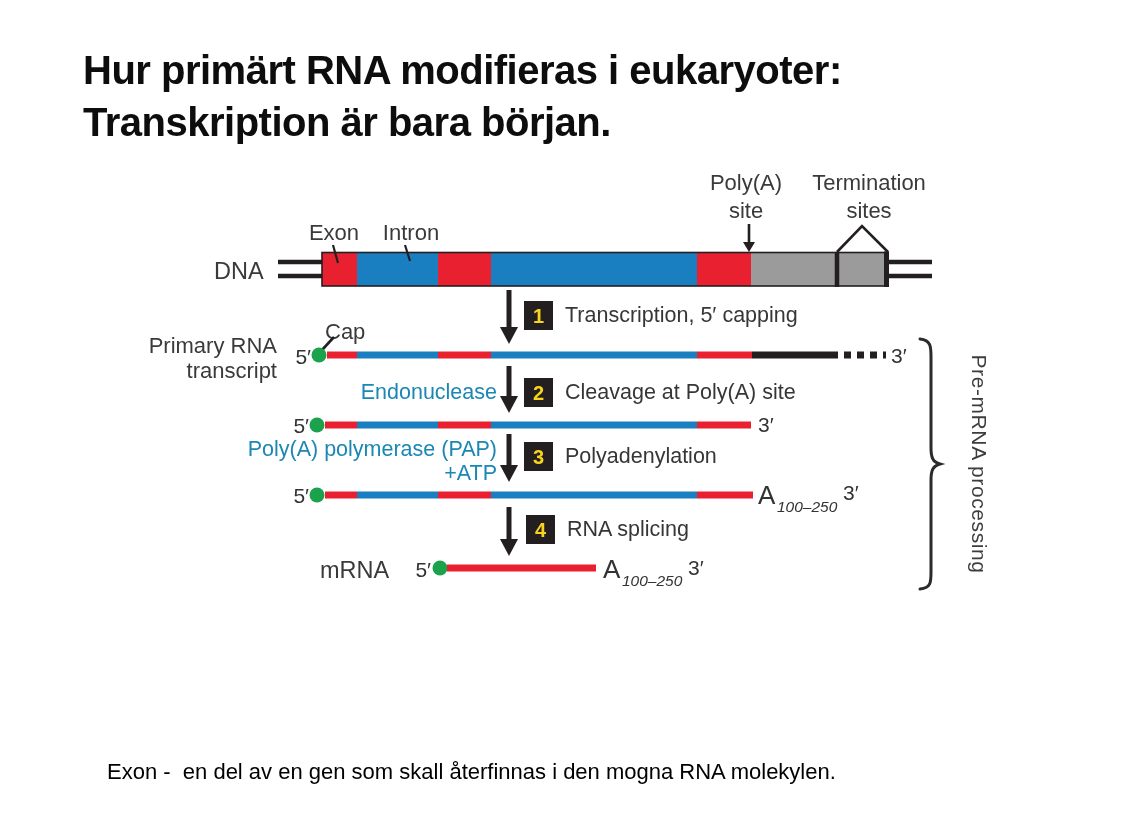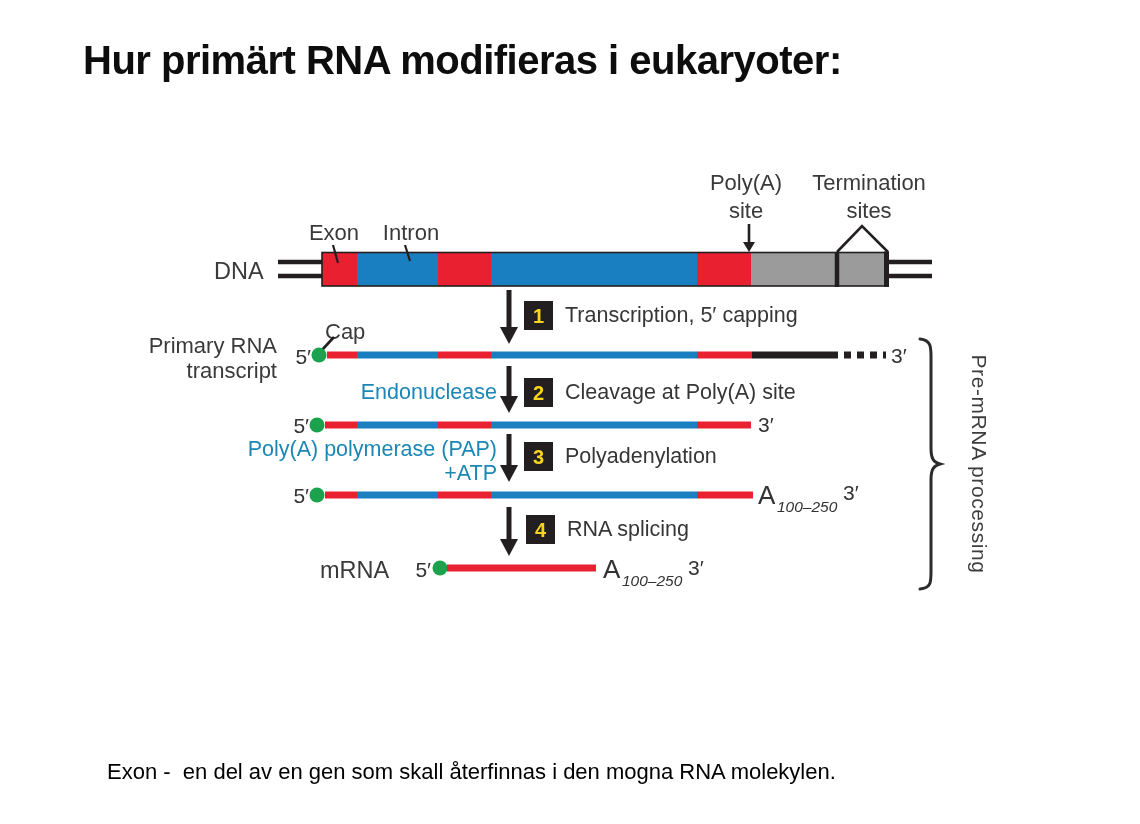--- a/index.html
+++ b/index.html
@@ -2,21 +2,21 @@
 <html><head>
 <meta charset="utf-8">
 <style>
   html,body { margin:0; padding:0; }
   body {
     width:1140px; height:824px; position:relative;
     background:#ffffff; overflow:hidden;
     font-family:"Liberation Sans", sans-serif;
   }
   .slide-title {
-    position:absolute; left:83px; top:34px;
+    position:absolute; left:83px; top:44px;
     font-size:40px; line-height:52px; font-weight:600;
     color:#0d0d0d; letter-spacing:-0.5px;
   }
   .slide-footer {
     position:absolute; left:107px; top:702px;
     font-size:22px; line-height:28px; font-weight:400;
     color:#000000; white-space:pre;
   }
   svg.diagram { position:absolute; left:0; top:0; }
   text { font-family:"Liberation Sans", sans-serif; }
@@ -29,20 +29,21 @@
   .enzyme { font-size:21.5px; }
   .sub    { font-size:15.5px; font-style:italic; fill:#333333; }
   .vert   { font-size:21px; letter-spacing:0.6px; fill:#3d3d3d; }
   .Aletter{ font-size:26px; fill:#333333; }
 </style>
 </head>
 <body>
 
 <div class="slide-title">
   <div>Hur primärt RNA modifieras i eukaryoter:</div>
+  <div>Transkription är bara början.</div>
 </div>
 
 <svg class="diagram" width="1140" height="824" viewBox="0 0 1140 824">
 
   <g>
     <text class="dbig" x="214" y="279">DNA</text>
 
     <line x1="278" y1="262" x2="322" y2="262" stroke="#231f20" stroke-width="4.5"></line>
     <line x1="278" y1="276" x2="322" y2="276" stroke="#231f20" stroke-width="4.5"></line>
     <line x1="888" y1="262" x2="932" y2="262" stroke="#231f20" stroke-width="4.5"></line>

